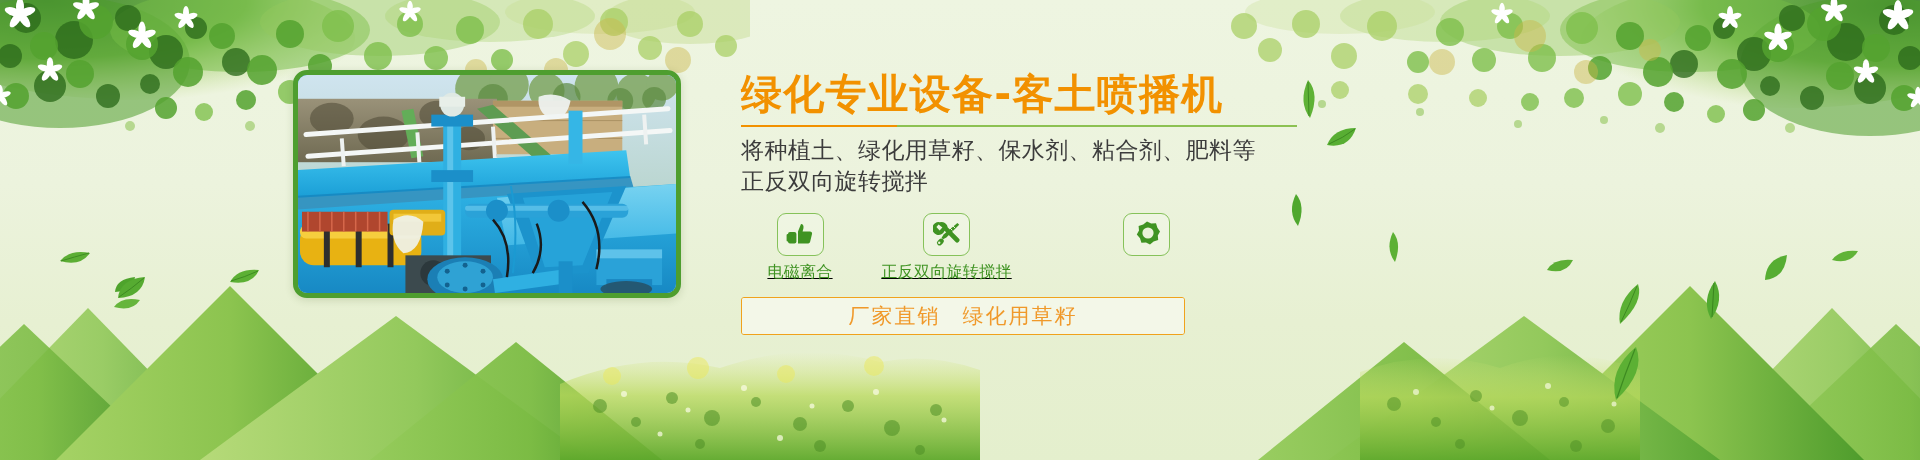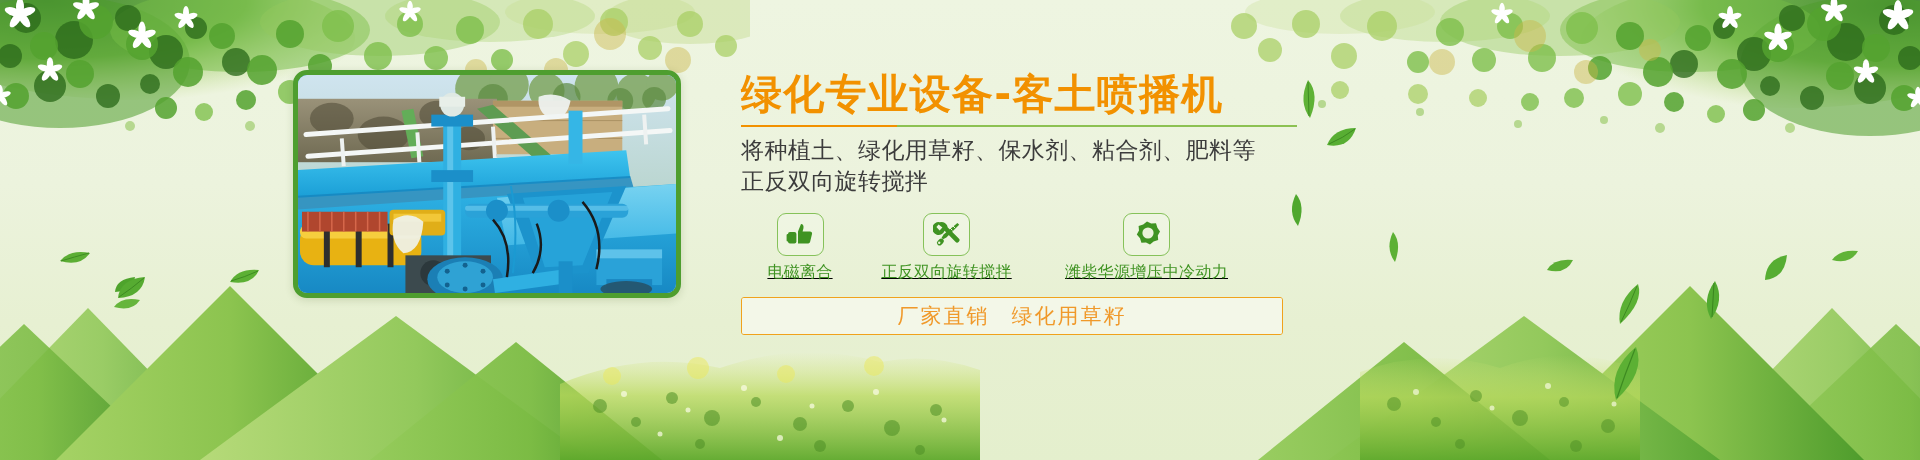--- a/index.html
+++ b/index.html
@@ -98,21 +98,21 @@
     font-size:16px;
     color:#3f9322;
     letter-spacing:.3px;
     white-space:nowrap;
   }
 
   
   .cta-bar {
     margin-top:14px;
     display:flex;
-    width:542px; height:38px;
+    width:444px; height:38px;
     border:1px solid #f0a21c;
     border-radius:3px;
     overflow:hidden;
   }
   .cta-slogan {
     flex:1;
     display:flex; align-items:center; justify-content:center;
     gap:22px;
     background:#f3f7e8;
     color:#f0992a;
@@ -814,21 +814,20 @@
 
       <div class="feature">
         <div class="feature-icon">
           <svg width="28" height="28" viewBox="0 0 28 28">
             <path d="M14,1.4 L18.2,3.6 L23,3.2 L24.4,7.8 L27,11.4 L24.8,15.4 L25.2,20
                      L20.6,21.4 L17,24.6 L13,22.4 L8.4,22.8 L7,18.2 L3.8,14.6 L6,10.6
                      L5.6,6 L10.2,4.6 Z" fill="#3f9322"></path>
             <circle cx="15" cy="13" r="5.6" fill="#eaf2d9"></circle>
           </svg>
         </div>
-        <div class="feature-label">潍柴华源增压中冷动力</div>
       </div>
 
     </div>
 
     <div class="cta-bar">
       <div class="cta-slogan">
         <span>厂家直销</span>
         <span>绿化用草籽</span>
       </div>
     </div>

